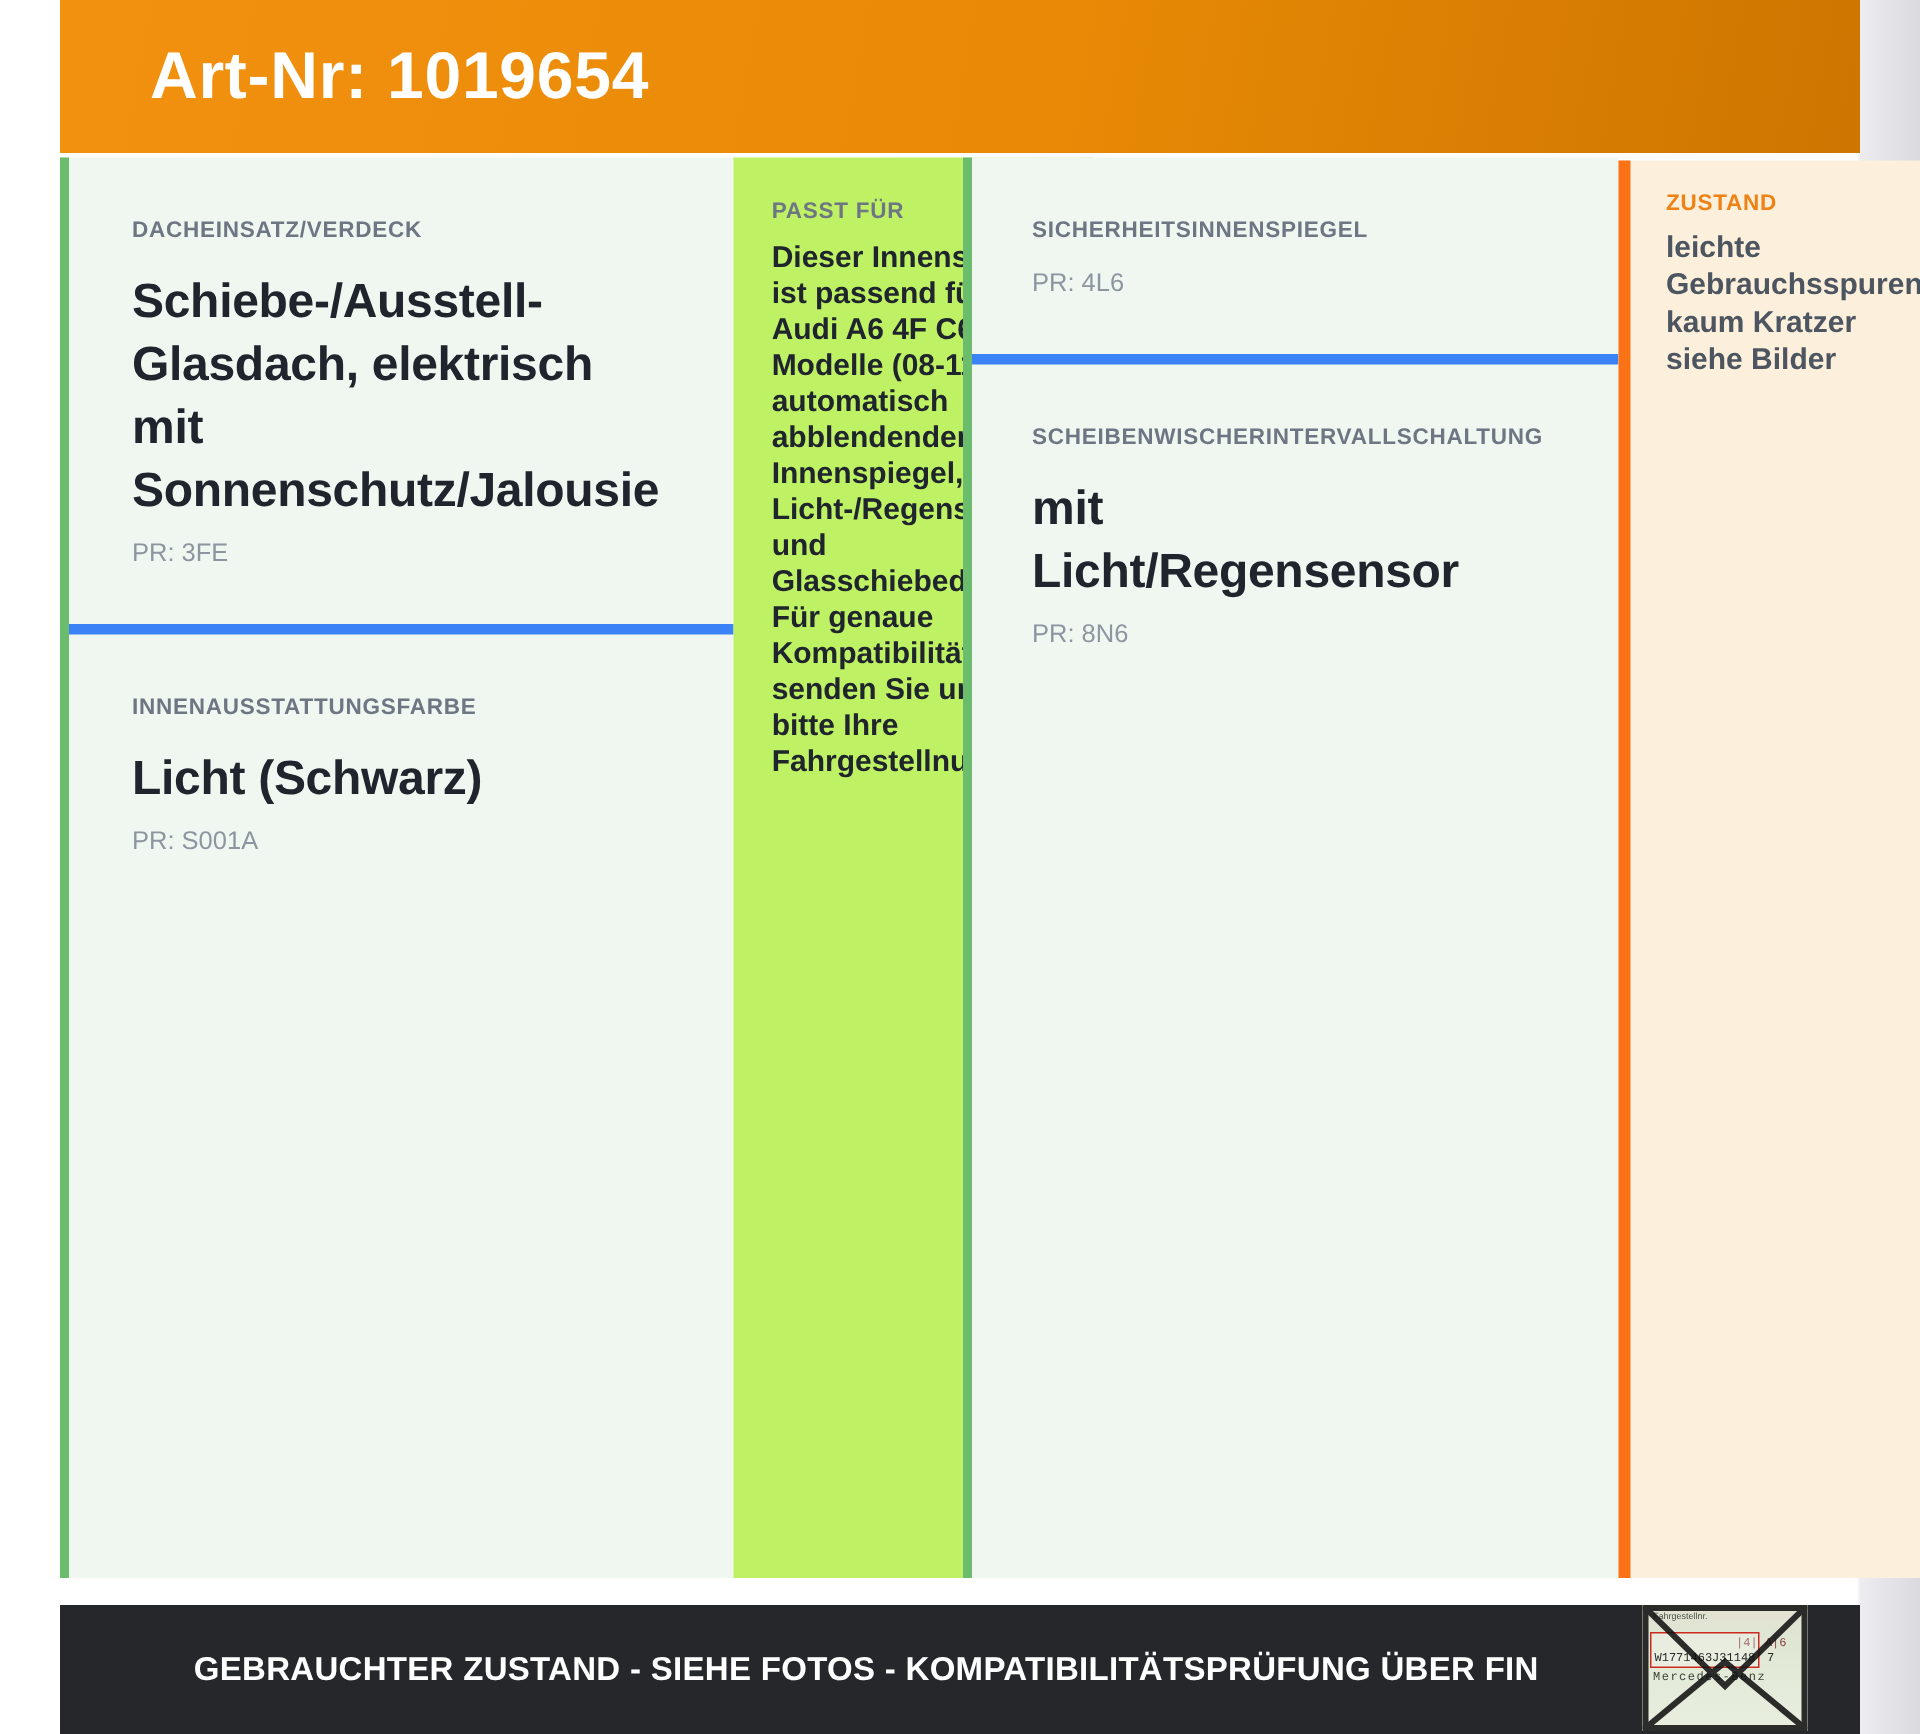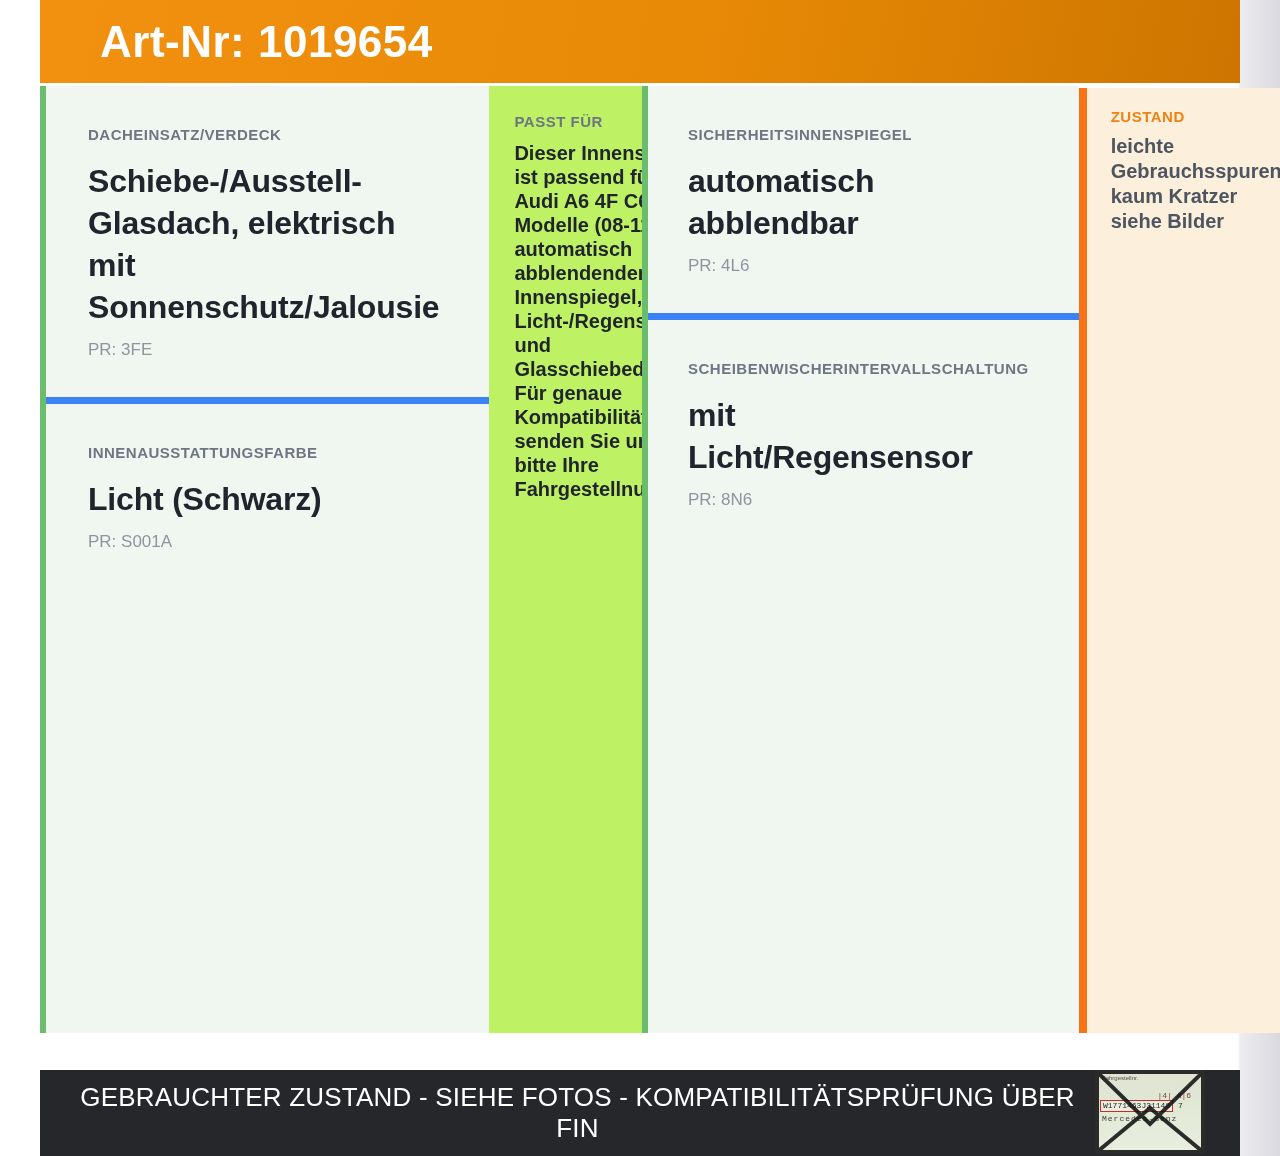--- a/index.html
+++ b/index.html
@@ -5,21 +5,21 @@
   * { margin:0; padding:0; box-sizing:border-box; }
   html,body { width:1280px; }
   body {
     font-family: "Liberation Sans", sans-serif;
     background: linear-gradient(to right, #ffffff 1238px, #ededf0 1240px, #d9d9df 1280px);
   }
   .page { width:1280px; height:1156px; position:relative; overflow:hidden; }
 
   
   .header {
-    margin-left:40px; width:1200px; height:83px;
+    margin-left:40px; width:1200px; height:102px;
     background: linear-gradient(100deg, #f29110 0%, #e88a06 55%, #cd7500 100%);
     display:flex; align-items:center;
   }
   .header h1 {
     color:#ffffff; font-size:44px; font-weight:bold; padding-left:60px; letter-spacing:0.5px;
   }
 
   
   .columns {
     margin:3px 40px 0 40px; width:1200px;
@@ -61,39 +61,39 @@
   .condition-text { font-size:20px; line-height:25px; font-weight:bold; color:#4d5660; }
 
   .col-spacer { flex:1; border-left:1px solid #e9edf0; }
 
   
   .footer {
     position:absolute; left:40px; bottom:0; width:1200px; height:86px;
     background:#25272b; display:flex; align-items:center;
   }
   .footer-text {
-    flex:1; text-align:center; color:#ffffff; font-weight:normal; font-size:26px;
+    flex:1; text-align:center; color:#ffffff; font-weight:bold; font-size:22px;
     letter-spacing:0.2px; padding-left:20px;
   }
   .fin-image {
     position:relative; width:110px; height:84px; margin-right:35px; margin-top:-2px;
     background:linear-gradient(#e3e0d2 0%, #dfe7d4 30%, #e9efdf 100%);
     overflow:hidden; flex-shrink:0;
   }
   .doc { position:absolute; inset:0; }
   .doc-label { position:absolute; top:5px; left:7px; font-size:6px; color:#4a5245; }
   .doc-line1 {
     position:absolute; top:21px; right:14px; font-size:8px; color:#8a4040;
     font-family:"Liberation Mono", monospace;
   }
   .doc-fin {
     position:absolute; top:31px; left:5px; font-size:8px; color:#2a2a2a;
     font-family:"Liberation Mono", monospace; white-space:nowrap;
   }
-  .fin-box { border:1px solid #cc2b20; padding:0 2px 1px 2px; background:rgba(255,255,255,0.25); }
+  .fin-box { border:1px solid #cc2b20; padding:12px 2px 1px 2px; background:rgba(255,255,255,0.25); }
   .doc-brand {
     position:absolute; top:44px; left:7px; font-size:8px; letter-spacing:1px; color:#3c423a;
     font-family:"Liberation Mono", monospace;
   }
   .envelope { position:absolute; inset:0; }
 </style>
 </head>
 <body>
 
 <div class="page">
@@ -126,21 +126,20 @@
         <div class="muted-label">PASST FÜR</div>
         <p>Dieser Innenspiegel ist passend für Audi A6 4F C6 Modelle (08-11) mit automatisch abblendendem Innenspiegel, Licht-/Regensensor und Glasschiebedach. Für genaue Kompatibilität senden Sie uns bitte Ihre Fahrgestellnummer.</p>
       </section>
     </div>
 
     <div class="col col-right">
       <div class="feature-block">
 
         <section class="feature">
           <div class="feature-label">SICHERHEITSINNENSPIEGEL</div>
-          <h2 class="feature-value">automatisch abblendbar</h2>
           <div class="feature-pr">PR: 4L6</div>
         </section>
 
         <section class="feature">
           <div class="feature-label">SCHEIBENWISCHERINTERVALLSCHALTUNG</div>
           <h2 class="feature-value">mit Licht/Regensensor</h2>
           <div class="feature-pr">PR: 8N6</div>
         </section>
 
       </div>

